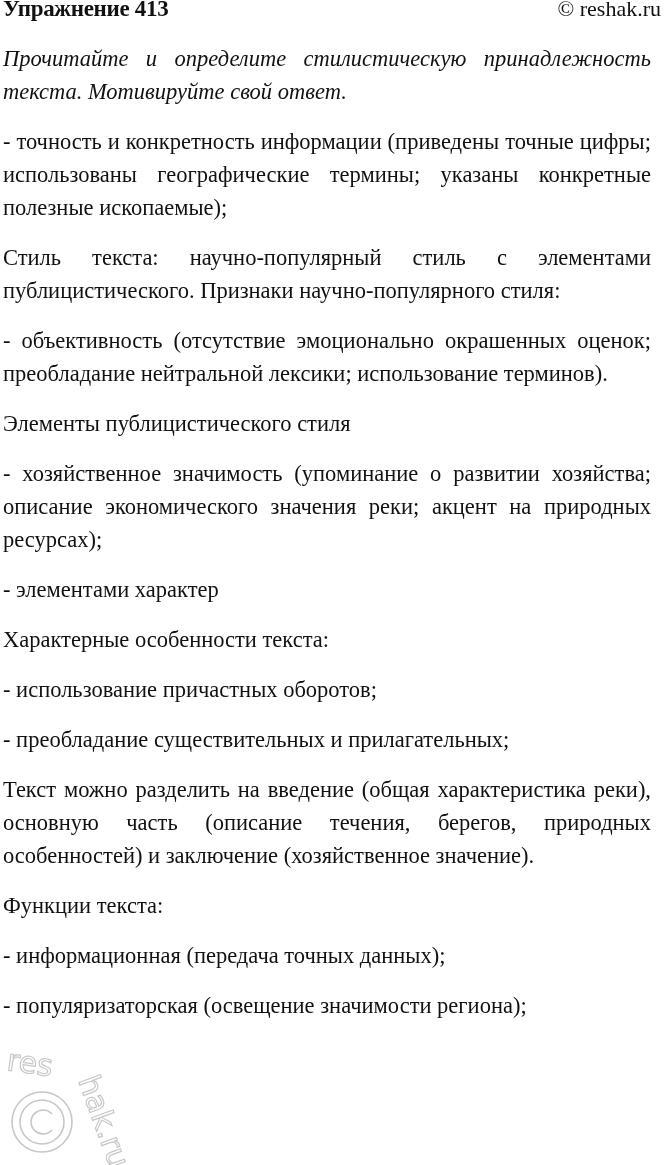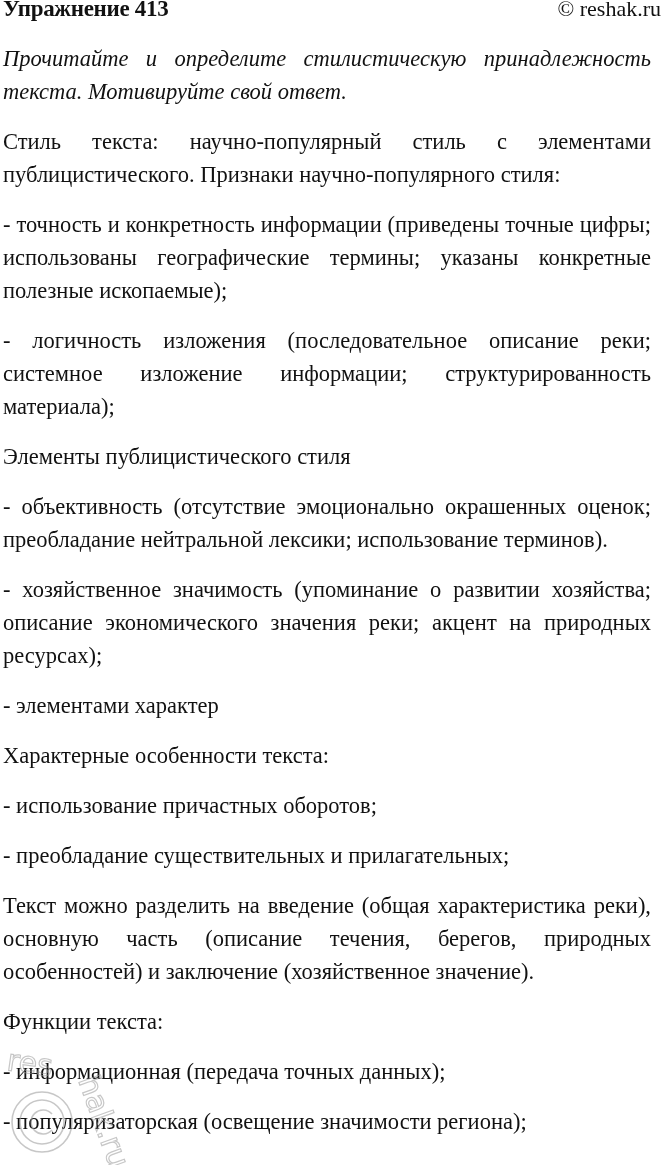--- a/index.html
+++ b/index.html
@@ -29,25 +29,24 @@
 </head>
 <body>
 
 <div class="header">
   <span class="title">Упражнение 413</span>
   <span class="copyright">© reshak.ru</span>
 </div>
 
 <div class="content">
   <p class="para task">Прочитайте и определите стилистическую принадлежность текста. Мотивируйте свой ответ.</p>
+  <p class="para">- точность и конкретность информации (приведены точные цифры; использованы географические термины; указаны конкретные полезные ископаемые);</p>
   <p class="para">Стиль текста: научно-популярный стиль с элементами публицистического. Признаки научно-популярного стиля:</p>
-  <p class="para">- точность и конкретность информации (приведены точные цифры; использованы географические термины; указаны конкретные полезные ископаемые);</p>
-  <p class="para">- логичность изложения (последовательное описание реки; системное изложение информации; структурированность материала);</p>
+  <p class="para">- объективность (отсутствие эмоционально окрашенных оценок; преобладание нейтральной лексики; использование терминов).</p>
   <p class="para">Элементы публицистического стиля</p>
-  <p class="para">- объективность (отсутствие эмоционально окрашенных оценок; преобладание нейтральной лексики; использование терминов).</p>
   <p class="para">- хозяйственное значимость (упоминание о развитии хозяйства; описание экономического значения реки; акцент на природных ресурсах);</p>
   <p class="para">- элементами характер</p>
   <p class="para">Характерные особенности текста:</p>
   <p class="para">- использование причастных оборотов;</p>
   <p class="para">- преобладание существительных и прилагательных;</p>
   <p class="para">Текст можно разделить на введение (общая характеристика реки), основную часть (описание течения, берегов, природных особенностей) и заключение (хозяйственное значение).</p>
   <p class="para">Функции текста:</p>
   <p class="para">- информационная (передача точных данных);</p>
   <p class="para">- популяризаторская (освещение значимости региона);</p>
 

